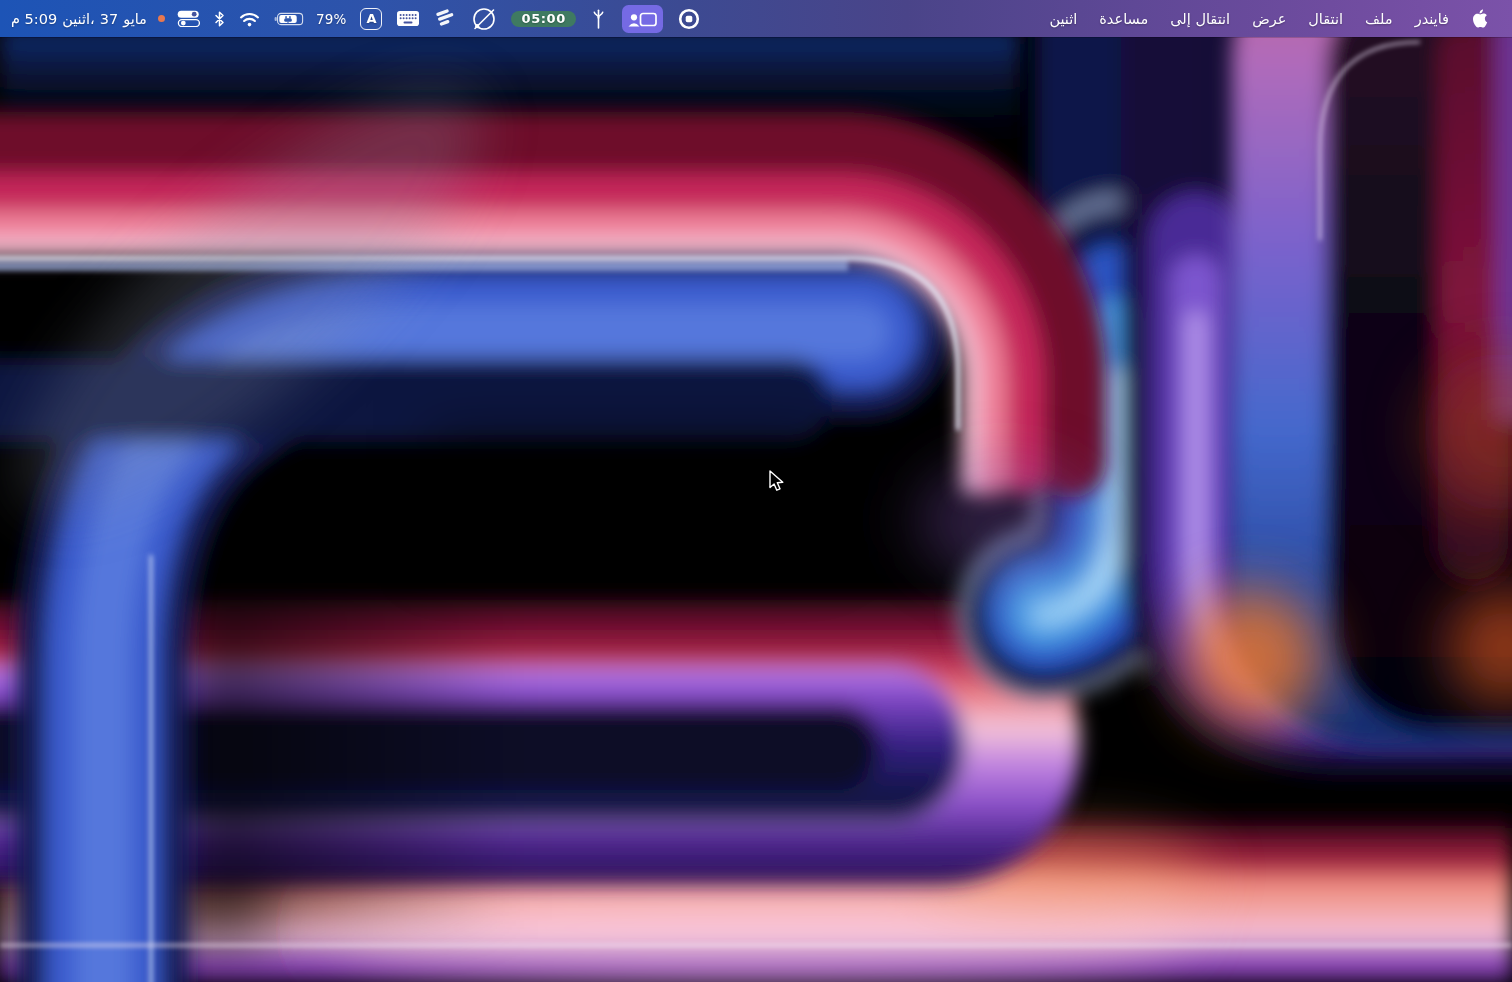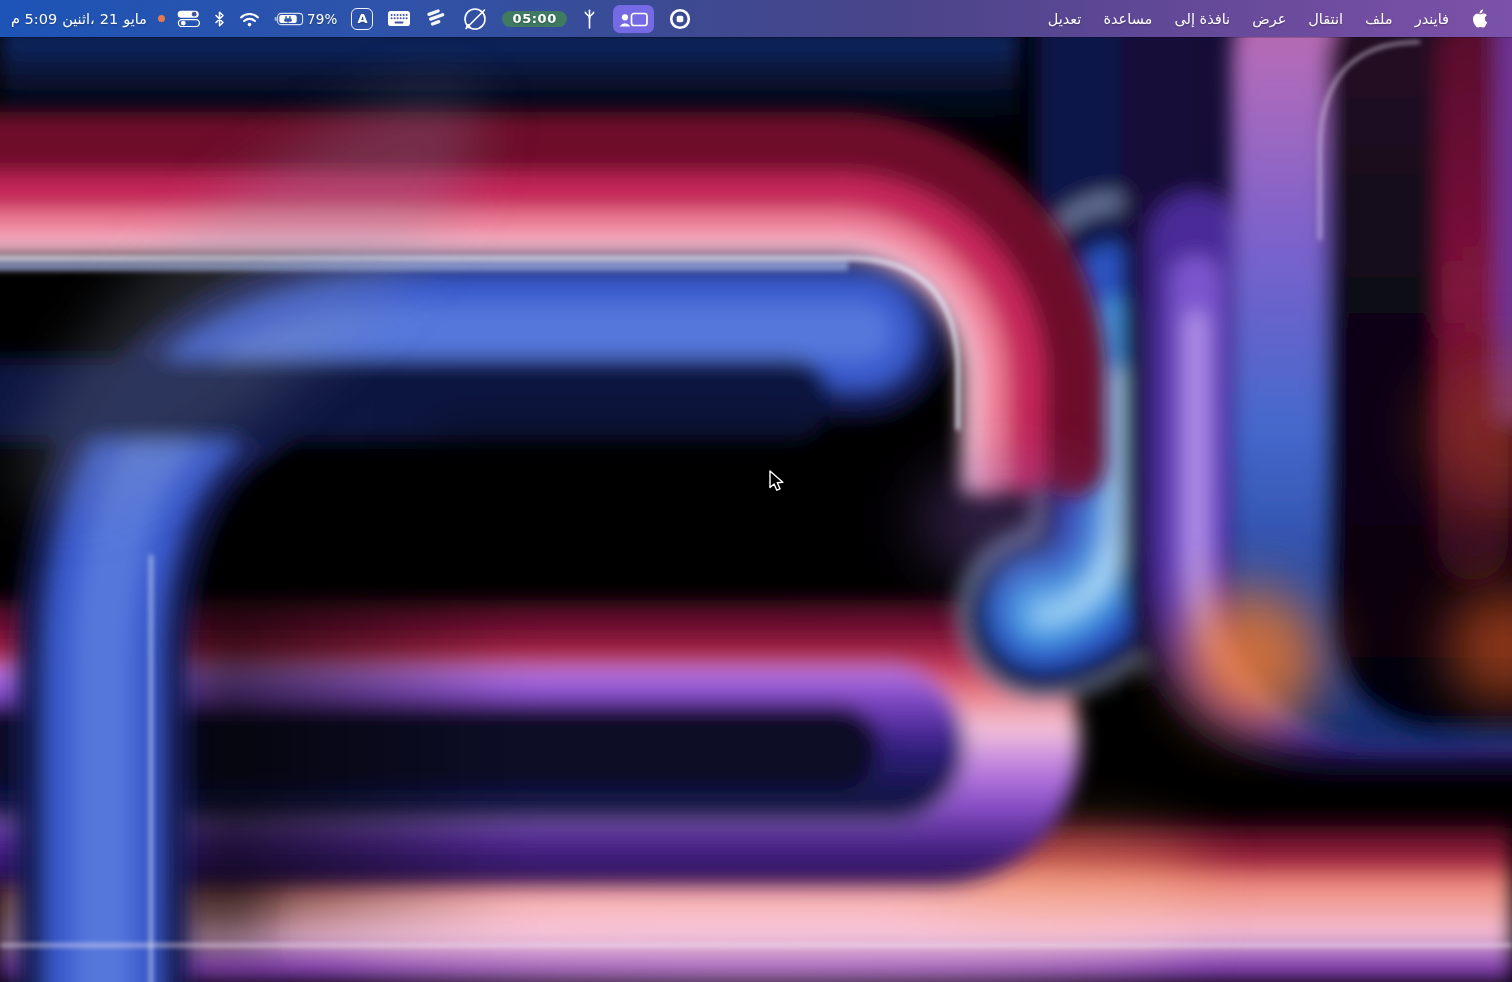--- a/index.html
+++ b/index.html
@@ -19,21 +19,21 @@
     color:#fff;
     box-shadow:0 1px 0 rgba(0,0,0,.18);
     font-size:14.5px;
   }
   .menubar *{text-shadow:0 1px 2px rgba(0,0,0,.28);}
   .status-cluster{display:flex;align-items:flex-start;height:100%;padding-left:5px;}
   .clock{display:flex;align-items:center;gap:5px;padding:0 6px;height:100%;cursor:default;}
   .clock span{white-space:pre;}
   .status-item{display:flex;align-items:center;justify-content:center;height:100%;padding:0 7px;}
   .mic-dot{width:7px;height:7px;border-radius:50%;background:#e8784f;}
-  .battery-group{display:flex;align-items:center;gap:3px;}
+  .battery-group{display:flex;align-items:center;gap:12px;}
   .battery-label{font-size:13.5px;letter-spacing:.2px;}
   .abox{
     width:20px;height:20px;border:1.6px solid rgba(255,255,255,.92);border-radius:6px;
     display:flex;align-items:center;justify-content:center;
     font-size:13px;font-weight:700;line-height:1;
   }
   .timer-pill{
     background:#3f7a61;border-radius:11px;height:16px;padding:0 10px;
     display:flex;align-items:center;font-size:13px;font-weight:700;letter-spacing:.6px;
   }
@@ -202,21 +202,21 @@
     <rect x="430" y="430" width="400" height="130" fill="#000" opacity=".45"></rect>
   </g>
 </svg>
 
 <div class="menubar" dir="ltr">
 
   <div class="status-cluster">
 
     <div class="clock">
       <span dir="rtl">5:09 م</span>
-      <span id="clock-date" style="display:flex;gap:5px;"><span>اثنين،</span><span>21</span><span>مايو</span></span>
+      <span id="clock-date" style="display:flex;gap:5px;"><span>اثنين،</span><span>37</span><span>مايو</span></span>
     </div>
 
     <div class="status-item" style="padding:0 5px;">
       <span class="mic-dot"></span>
     </div>
 
     <div class="status-item">
       <svg width="23" height="17" viewBox="0 0 23 17">
         <rect x="0.7" y="0.7" width="21" height="7" rx="3.5" fill="#fff"></rect>
         <circle cx="17.2" cy="4.2" r="2.4" fill="#44539e"></circle>
@@ -338,22 +338,22 @@
     <div class="apple-menu">
       <svg width="16" height="19" viewBox="0 0 16 19">
         <path fill="#fff" d="M11.4 4.6c.9 0 2.4.3 3.4 1.7-1.7 1.1-1.9 2.6-1.9 3.4 0 2.2 1.6 3.3 2.3 3.6-.5 1.5-1.2 2.7-1.9 3.6-.7.9-1.4 1.6-2.4 1.6s-1.3-.6-2.5-.6-1.7.6-2.6.6-1.7-.9-2.5-2C2.2 15 1 12.6 1 10.3c0-3.6 2.3-5.5 4.6-5.5 1 0 1.9.7 2.6.7.6 0 1.9-.9 3.2-.9zM10.9.5c.2 1-.3 2-.8 2.7-.6.7-1.5 1.3-2.5 1.2-.1-1 .4-2 .9-2.6C9.1 1.1 10.1.5 10.9.5z"></path>
       </svg>
     </div>
     <div id="app-menus" style="display:flex;flex-direction:row-reverse;height:100%;">
         <div class="menu-item active-app" dir="rtl">فايندر</div>
         <div class="menu-item" dir="rtl">ملف</div>
         <div class="menu-item" dir="rtl">انتقال</div>
         <div class="menu-item" dir="rtl">عرض</div>
-        <div class="menu-item" dir="rtl">نافذة إلى</div>
+        <div class="menu-item" dir="rtl">انتقال إلى</div>
         <div class="menu-item" dir="rtl">مساعدة</div>
-        <div class="menu-item" dir="rtl">تعديل</div>
+        <div class="menu-item" dir="rtl">اثنين</div>
       </div>
   </div>
 </div>
 
 <svg class="cursor" width="20" height="23" viewBox="0 0 20 23">
   <path d="M2 1 L2 17.5 L6.1 14 L8.8 20.2 L12 18.8 L9.3 12.7 L14.8 12.2 Z" fill="#000" stroke="#fff" stroke-width="1.4" stroke-linejoin="round"></path>
 </svg>
 
 </body></html>

